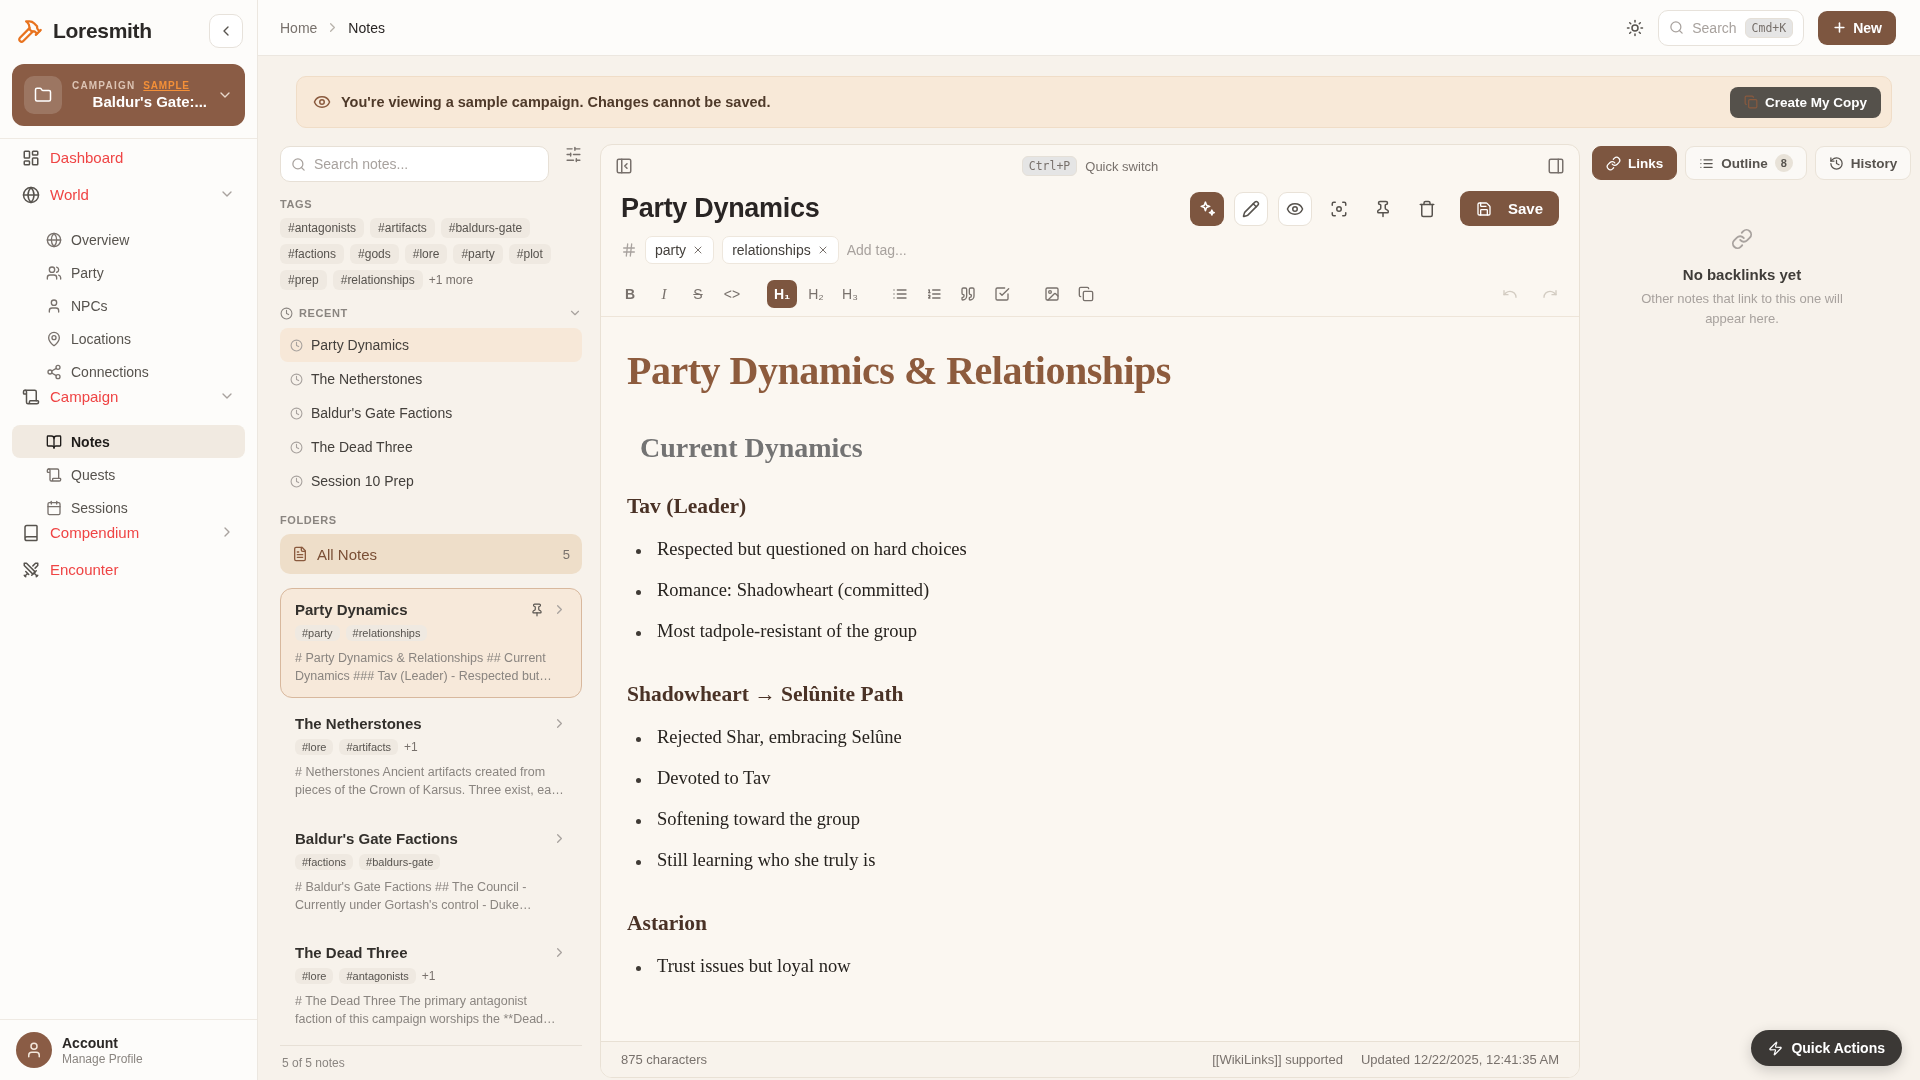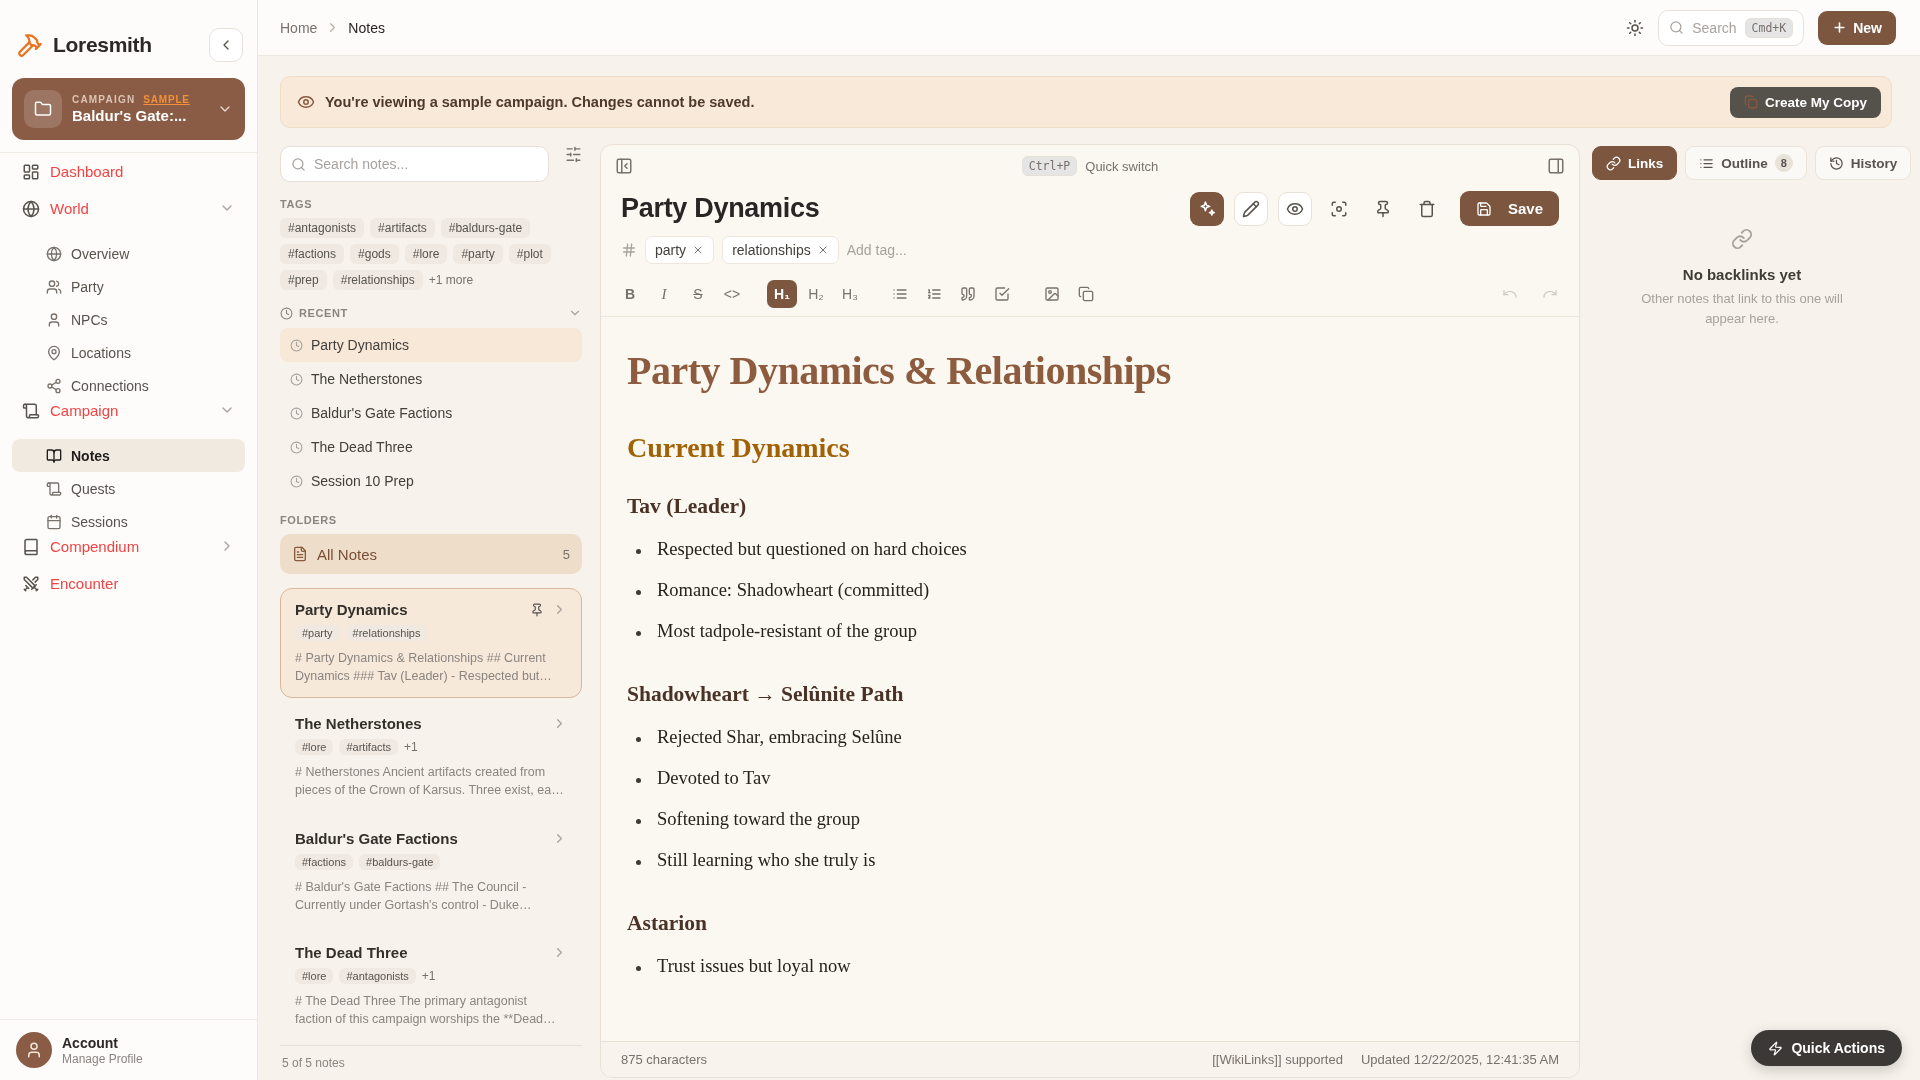--- a/index.html
+++ b/index.html
@@ -3,31 +3,31 @@
 <meta charset="utf-8">
 <style>
   * { box-sizing: border-box; margin: 0; padding: 0; }
   html,body { width:1920px; height:1080px; overflow:hidden; }
   body { font-family:"Liberation Sans", sans-serif; background:#f7f2eb; color:#292524; }
   .ic { width:18px; height:18px; flex:none; }
   .app { display:flex; height:100%; position:relative; }
 
   
   .sidebar { width:258px; background:#fdfcfa; border-right:1px solid #ece7e0; display:flex; flex-direction:column; }
-  .side-head { display:flex; align-items:center; gap:10px; padding:28px 14px 10px 16px; }
+  .side-head { display:flex; align-items:center; gap:10px; padding:14px 14px 10px 16px; }
   .logo-ic { width:27px; height:27px; color:#e8731f; }
   .logo-name { font-size:21px; font-weight:700; color:#2b2826; letter-spacing:-0.3px; flex:1; }
   .collapse-btn { width:34px; height:34px; border:1px solid #e7e2db; background:#fff; border-radius:10px; display:flex; align-items:center; justify-content:center; color:#57534e; cursor:pointer; }
   .collapse-btn .ic { width:16px; height:16px; }
   .campaign { margin:6px 12px 12px 12px; background:#8a5c45; border-radius:12px; padding:12px; display:flex; align-items:center; gap:10px; cursor:pointer; }
   .campaign .folder-box { width:38px; height:38px; background:rgba(255,255,255,.16); border-radius:10px; display:flex; align-items:center; justify-content:center; color:#fff; }
   .campaign .meta { flex:1; min-width:0; }
   .campaign .eyebrow { font-size:10px; font-weight:700; letter-spacing:1.2px; color:#dcc4b4; display:flex; gap:8px; align-items:center; }
   .campaign .badge { color:#f49038; letter-spacing:0.8px;text-decoration:underline; }
-  .campaign .cname { font-size:15px; font-weight:700; color:#fff; white-space:nowrap; overflow:hidden; margin-top:2px; }
+  .campaign .cname { font-size:15px; font-weight:700; color:#fff; white-space:nowrap; overflow:hidden; margin-top:2px;text-align:right; }
   .campaign .chev { color:#e8d8cc; }
   .side-sep { border-top:1px solid #efeae3; }
   .nav { flex:1; overflow:hidden; padding:10px 12px; }
   .nav-item { display:flex; align-items:flex-start; gap:10px; height:37px; padding:0 10px; border-radius:8px; font-size:15px; font-weight:500; color:#ef4444; cursor:pointer; }
   .nav-item .ic { color:#57534e; width:18px; height:18px; }
   .nav-item .chev { margin-left:auto; color:#a8a29e; width:16px; height:16px; }
   .nav-sub { display:flex; align-items:center; gap:9px; height:33px; padding:0 10px 0 34px; border-radius:8px; font-size:14px; color:#57534e; cursor:pointer; }
   .nav-sub .ic { width:16px; height:16px; color:#78716c; }
   .nav-sub.active, .nav-item.active { background:#f1eae1; color:#1f1c1a; font-weight:700; }
   .nav-sub.active .ic { color:#1f1c1a; }
@@ -44,21 +44,21 @@
   .crumb-sep { color:#b8b2ab; width:15px; height:15px; }
   .topbar-right { margin-left:auto; display:flex; align-items:center; gap:14px; }
   .theme-btn { color:#57534e; background:none; border:none; cursor:pointer; display:flex; }
   .search-pill { display:flex; align-items:center; gap:8px; background:#fff; border:1px solid #e7e2db; border-radius:10px; padding:7px 10px; min-width:142px; cursor:pointer; }
   .search-pill .ic { width:15px; height:15px; color:#a8a29e; }
   .search-pill .txt { font-size:14px; color:#a8a29e; flex:1; }
   kbd.chip { font-family:"DejaVu Sans Mono", monospace; font-size:11.5px; color:#78716c; background:#e5e5e5; border:1px solid #e5e0d8; border-radius:6px; padding:2px 6px; }
   .new-btn { display:flex; align-items:center; gap:6px; background:#7d5640; color:#fff; border:none; border-radius:9px; padding:9px 14px; font-size:14px; font-weight:700; cursor:pointer; }
   .new-btn .ic { width:15px; height:15px; }
 
-  .banner-wrap { padding:20px 28px 16px 22px; }
+  .banner-wrap { padding:20px 28px 16px 38px; }
   .banner { background:#f8e9d8; border:1px solid #f0ddc7; border-radius:10px; height:52px; display:flex; align-items:center; gap:10px; padding:0 10px 0 16px; }
   .banner .ic { color:#8a5a3e; width:18px; height:18px; }
   .banner .msg { font-size:14.5px; font-weight:600; color:#4f3a2a; flex:1; }
   .copy-btn { display:flex; align-items:center; gap:7px; background:#55514b; color:#fff; border:none; border-radius:8px; padding:8px 14px; font-size:13.5px; font-weight:600; cursor:pointer; }
   .copy-btn .ic { width:14px; height:14px; }
 
   .main { flex:1; display:flex; min-height:0; padding-right:28px; }
 
   
   .notes-panel { width:342px; flex:none; display:flex; flex-direction:column; padding:2px 18px 0 22px; min-height:0; }
@@ -118,21 +118,21 @@
   .tb-btn .ic { width:16px; height:16px; }
   .tb-btn.active { background:#7d5640; color:#fff; font-weight:700; }
   .tb-btn.b { font-weight:800; }
   .tb-btn.i { font-style:italic; font-family:"Liberation Serif", serif; font-size:15px; }
   .tb-btn.s { text-decoration:line-through; }
   .tb-gap { width:12px; }
   .tb-right { margin-left:auto; display:flex; gap:10px; color:#d3ccc2; }
   .tb-right .ic { width:16px; height:16px; }
   .ed-content { flex:1; overflow:hidden; padding:26px 26px 0; font-family:"Liberation Serif", serif; cursor:text; }
   .ed-content h1 { font-size:40px; font-weight:700; color:#8d5b3d; letter-spacing:-0.5px; margin:4px 0 38px; }
-  .ed-content h2 { font-size:28px; font-weight:700; color:#a16207; margin:34px 0 16px; }
+  .ed-content h2 { font-size:28px; font-weight:700; color:#737373; margin:34px 13px 16px; }
   .ed-content h3 { font-size:21.5px; font-weight:700; color:#4a3226; margin:30px 0 10px; }
   .ed-content ul { list-style:none; }
   .ed-content li { position:relative; padding:10px 0 10px 30px; font-size:18.5px; color:#26221e; }
   .ed-content li::before { content:""; position:absolute; left:9px; top:20px; width:5px; height:5px; border-radius:50%; background:#3f3a35; }
   .ed-status { height:36px; border-top:1px solid #e8e0d4; background:#f8f3ec; display:flex; align-items:center; padding:0 20px; font-size:13px; color:#78716c; }
   .ed-status .right { margin-left:auto; display:flex; gap:18px; }
 
   
   .rpanel { width:300px; flex:none; padding-top:2px; }
   .rtabs { display:flex; gap:8px; }

